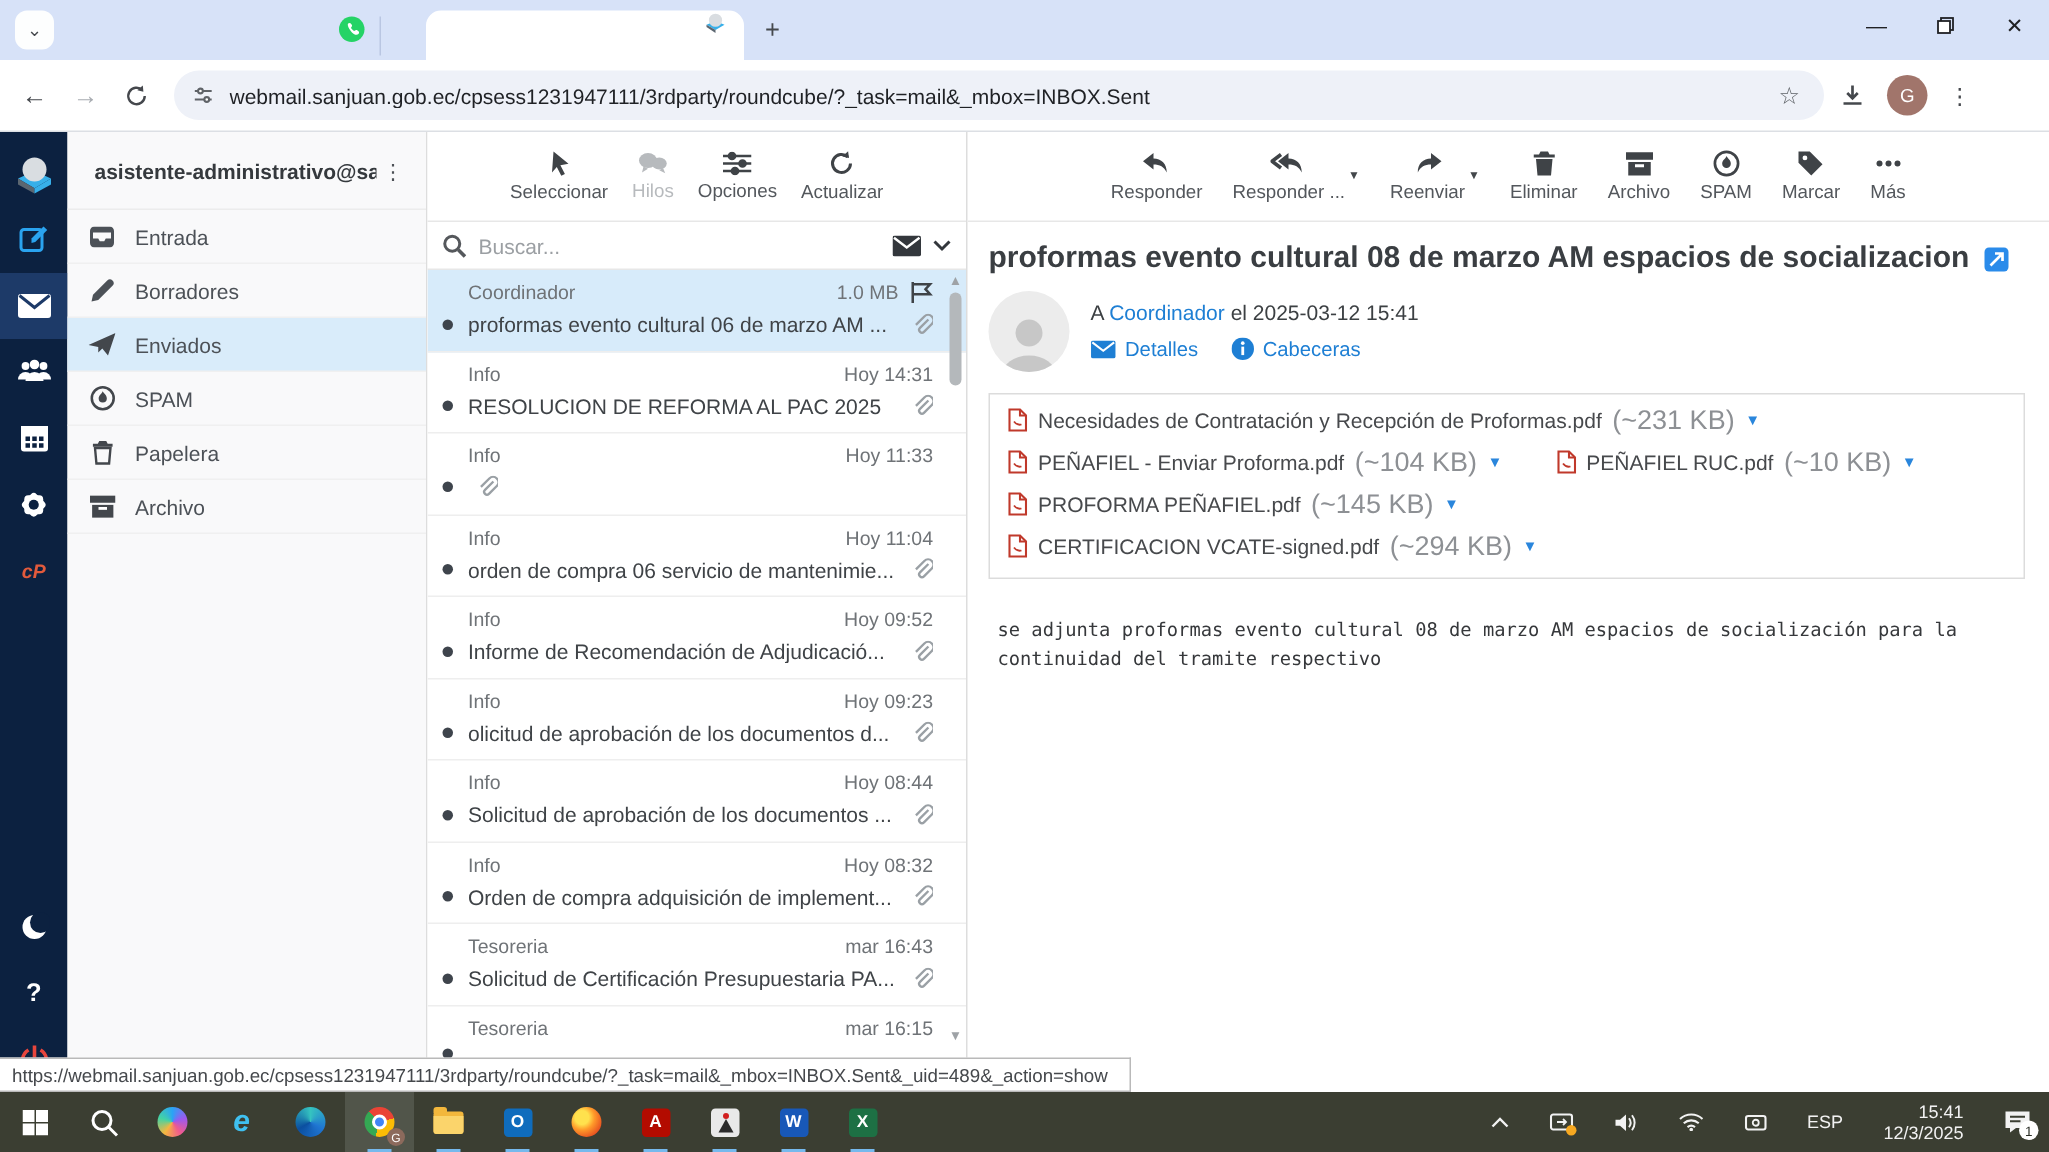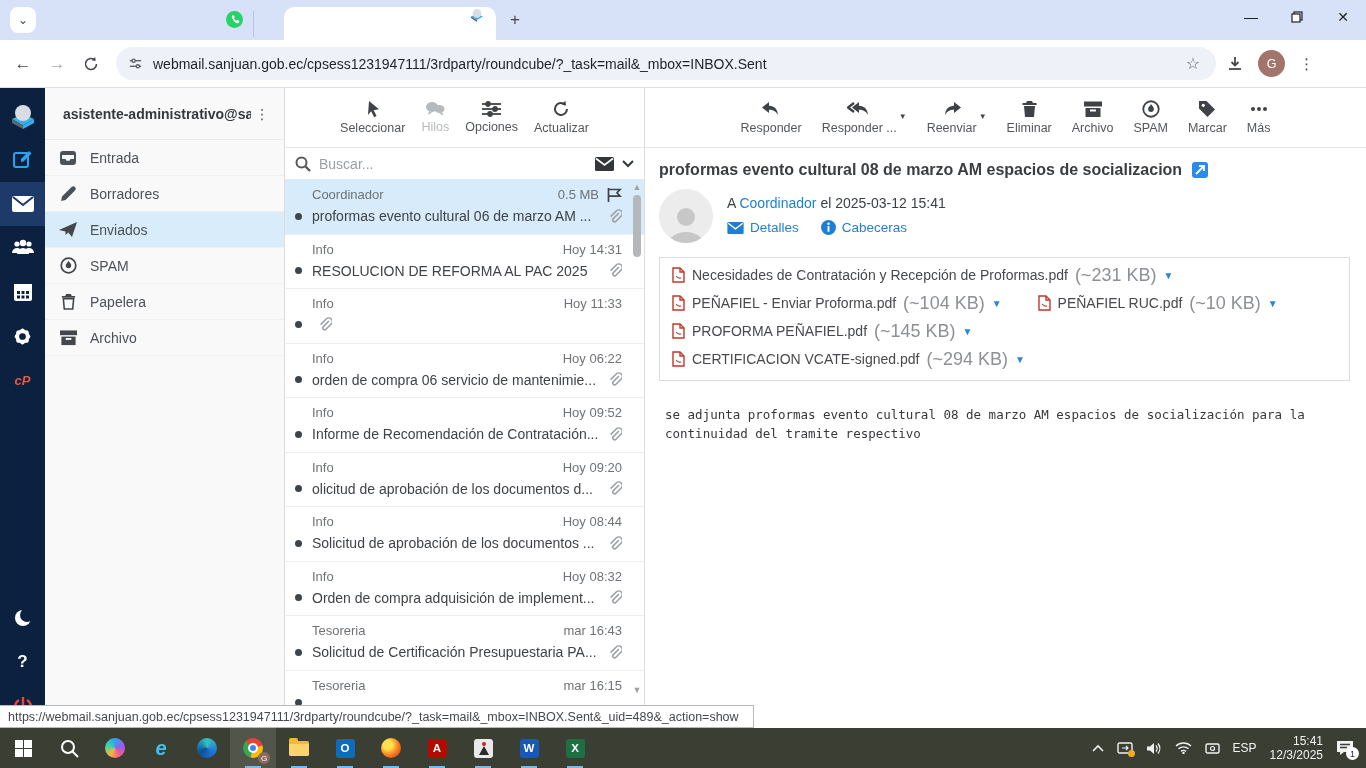--- a/index.html
+++ b/index.html
@@ -83,21 +83,21 @@
   .list-scrollbar { position:absolute; right:0; top:93px; bottom:0; width:14px; }
   .sb-arrow { position:absolute; left:2px; width:10px; height:8px; color:#9ea2a6; font-size:9px; line-height:8px; text-align:center; }
   .sb-thumb { position:absolute; left:3px; top:14px; width:8px; height:62px; border-radius:4px; background:#b4b8bb; }
 
   .mail-panel { flex:1; background:#fff; display:flex; flex-direction:column; overflow:hidden; }
   .mail-toolbar { height:60px; border-bottom:1px solid #e7e7e7; display:flex; align-items:center; justify-content:center; gap:20px; }
   .mail-tb-group { display:flex; align-items:flex-end; gap:2px; }
   .tb-caret { font-size:8px; color:#43474b; padding-bottom:14px; }
   .mail-head { padding:13px 20px 0 14px; }
   .subject-line { display:flex; align-items:center; gap:10px; }
-  .mail-subject { font-size:16px; font-weight:bold; color:#3a3e42; }
+  .mail-subject { font-size:20px; font-weight:bold; color:#3a3e42; }
   .extlink { width:16px; height:16px; background:#2a8bea; border-radius:3px; display:flex; align-items:center; justify-content:center; }
   .sender-block { display:flex; margin-top:10px; gap:14px; }
   .sender-avatar { width:54px; height:54px; border-radius:50%; background:#ececec; overflow:hidden; display:flex; align-items:flex-end; justify-content:center; }
   .sender-info { padding-top:6px; }
   .from-line { font-size:14px; color:#3c4043; }
   .link-blue { color:#1e7fd4; }
   .meta-links { display:flex; gap:22px; margin-top:9px; align-items:center; }
   .meta-link { display:flex; align-items:center; gap:6px; font-size:13.5px; color:#1e7fd4; }
   .att-box { margin:14px 16px 0 14px; border:1px solid #dcdcdc; padding:5px 12px 9px 12px;
              display:flex; flex-wrap:wrap; column-gap:36px; row-gap:4px; }
@@ -127,21 +127,21 @@
   .edge-ball { width:20px; height:20px; border-radius:50%; background:conic-gradient(#35c3c0,#1f75d2,#0b4fa0,#35c3c0); }
   .copilot-ball { width:20px; height:20px; border-radius:50%; background:conic-gradient(#2aa3f5,#9b59f0,#f05a8e,#f5b63f,#43d3a4,#2aa3f5); }
   .ff-ball { width:20px; height:20px; border-radius:50%; background:radial-gradient(circle at 35% 35%,#ffe14d 0 25%,#ff9a2a 45%,#e4491f 80%); }
   .folder-ic { width:20px; height:15px; background:#f3b73c; border-radius:2px; position:relative; }
   .folder-ic::before { content:""; position:absolute; left:0; top:-3px; width:9px; height:4px; background:#f3b73c; border-radius:2px 2px 0 0; }
   .folder-ic::after { content:""; position:absolute; left:0; top:3px; width:20px; height:12px; background:#fbd46b; border-radius:0 0 2px 2px; }
   .java-sq { width:19px; height:19px; border-radius:3px; background:#e9e9e9; position:relative; }
   .java-sq::before { content:""; position:absolute; left:5px; top:7px; border-left:5px solid transparent; border-right:5px solid transparent;
                      border-bottom:9px solid #2b2b2b; }
   .java-sq::after { content:""; position:absolute; left:8px; top:3px; width:4px; height:4px; border-radius:50%; background:#d21f1f; }
-  .tray { margin-left:auto; display:flex; align-items:center; gap:13px; padding-right:12px; color:#f2f2f2; }
+  .tray { margin-left:auto; display:flex; align-items:center; gap:27px; padding-right:12px; color:#f2f2f2; }
   .tray-ico { display:flex; align-items:center; justify-content:center; position:relative; }
   .tray-lang { font-size:12px; }
   .tray-clock { text-align:right; font-size:12px; line-height:14px; }
   .tray-note { position:relative; }
   .note-badge { position:absolute; right:-5px; bottom:-4px; width:13px; height:13px; border-radius:50%; background:#fff;
                 color:#2b2e26; font-size:9px; display:flex; align-items:center; justify-content:center; }
   .orange-dot { position:absolute; right:-2px; bottom:-2px; width:7px; height:7px; border-radius:50%; background:#f6a821; }
 
   svg { display:block; }
 </style>
@@ -406,21 +406,21 @@
         <svg width="12" height="8" viewBox="0 0 12 8">
             <path d="M1 1l5 5 5-5" fill="none" stroke="#33373c" stroke-width="2"></path>
           </svg>
       </div>
 
       <div class="msg-rows">
 
         <div class="msg-row selected">
           <div class="msg-line1">
               <span class="msg-sender">Coordinador</span>
-              <span class="msg-meta">0.5 MB</span>
+              <span class="msg-meta">1.0 MB</span>
             <svg class="msg-flag" width="15" height="14" viewBox="0 0 15 14">
                 <path d="M1.5 0v14M1.5 1.5h11.5L10 4.8l3 3.3H1.5" fill="none" stroke="#3f4347" stroke-width="1.7"></path>
               </svg>
             </div>
           <div class="msg-line2">
               <span class="msg-dot"></span>
               <span class="msg-subject">proformas evento cultural 06 de marzo AM ...</span>
             <svg class="msg-clip" width="14" height="15" viewBox="0 0 16 17">
                 <path d="M12.5 4.5l-6.4 6.4a2.1 2.1 0 0 0 3 3l6-6a4 4 0 0 0-5.7-5.7L3 8.6" fill="none" stroke="#9aa0a5" stroke-width="1.8"></path>
               </svg>
@@ -450,49 +450,49 @@
               <span class="msg-dot"></span>
             <svg class="msg-clip" width="14" height="15" viewBox="0 0 16 17">
                 <path d="M12.5 4.5l-6.4 6.4a2.1 2.1 0 0 0 3 3l6-6a4 4 0 0 0-5.7-5.7L3 8.6" fill="none" stroke="#9aa0a5" stroke-width="1.8"></path>
               </svg>
             </div>
         </div>
 
         <div class="msg-row">
           <div class="msg-line1">
               <span class="msg-sender">Info</span>
-              <span class="msg-meta">Hoy 06:22</span>
+              <span class="msg-meta">Hoy 11:04</span>
             </div>
           <div class="msg-line2">
               <span class="msg-dot"></span>
               <span class="msg-subject">orden de compra 06 servicio de mantenimie...</span>
             <svg class="msg-clip" width="14" height="15" viewBox="0 0 16 17">
                 <path d="M12.5 4.5l-6.4 6.4a2.1 2.1 0 0 0 3 3l6-6a4 4 0 0 0-5.7-5.7L3 8.6" fill="none" stroke="#9aa0a5" stroke-width="1.8"></path>
               </svg>
             </div>
         </div>
 
         <div class="msg-row">
           <div class="msg-line1">
               <span class="msg-sender">Info</span>
               <span class="msg-meta">Hoy 09:52</span>
             </div>
           <div class="msg-line2">
               <span class="msg-dot"></span>
-              <span class="msg-subject">Informe de Recomendación de Contratación...</span>
+              <span class="msg-subject">Informe de Recomendación de Adjudicació...</span>
             <svg class="msg-clip" width="14" height="15" viewBox="0 0 16 17">
                 <path d="M12.5 4.5l-6.4 6.4a2.1 2.1 0 0 0 3 3l6-6a4 4 0 0 0-5.7-5.7L3 8.6" fill="none" stroke="#9aa0a5" stroke-width="1.8"></path>
               </svg>
             </div>
         </div>
 
         <div class="msg-row">
           <div class="msg-line1">
               <span class="msg-sender">Info</span>
-              <span class="msg-meta">Hoy 09:20</span>
+              <span class="msg-meta">Hoy 09:23</span>
             </div>
           <div class="msg-line2">
               <span class="msg-dot"></span>
               <span class="msg-subject">olicitud de aprobación de los documentos d...</span>
             <svg class="msg-clip" width="14" height="15" viewBox="0 0 16 17">
                 <path d="M12.5 4.5l-6.4 6.4a2.1 2.1 0 0 0 3 3l6-6a4 4 0 0 0-5.7-5.7L3 8.6" fill="none" stroke="#9aa0a5" stroke-width="1.8"></path>
               </svg>
             </div>
         </div>
 

